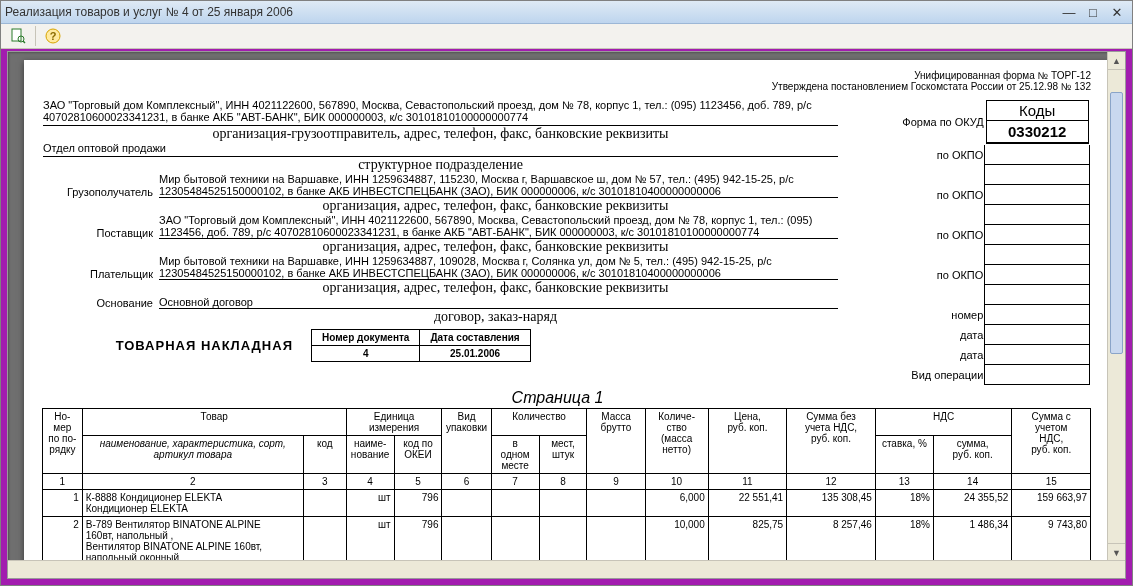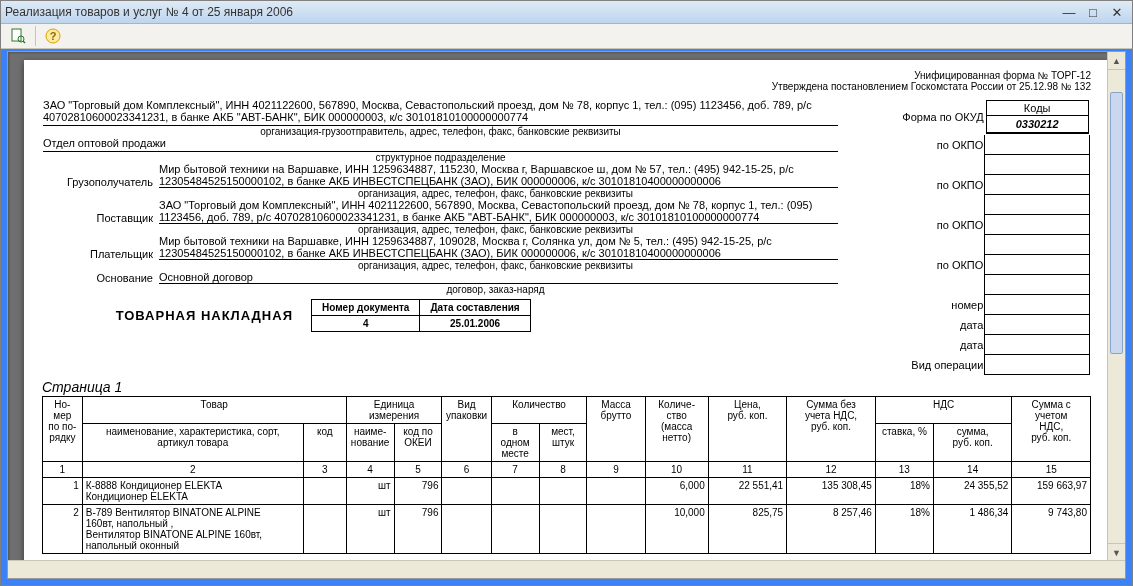--- a/index.html
+++ b/index.html
@@ -1,50 +1,50 @@
 <!DOCTYPE html>
 <html><head>
 <meta charset="utf-8">
 <style>
   html, body { margin:0; padding:0; font-family: Arial, sans-serif; background:#d4d0c8; }
-  .window { width:1133px; height:586px; background:#3b82f6; box-sizing:border-box; border:1px solid #808080; position:relative; }
+  .window { width:1133px; height:586px; background:#a21caf; box-sizing:border-box; border:1px solid #808080; position:relative; }
   .titlebar { height:22px; background:linear-gradient(to bottom,#dfeaf5,#bed5ee); display:flex; align-items:center; padding:0 4px; border-bottom:1px solid #9cb7d6; font-size:12px; color:#333; }
   .titlebar .title-text { flex:1; white-space:nowrap; overflow:hidden; }
   .wctrl { display:flex; gap:2px; }
   .wbtn { width:20px; height:16px; display:flex; align-items:center; justify-content:center; font-size:13px; color:#333; border:1px solid transparent; }
   .toolbar { height:24px; background:#f3f2ee; border-bottom:1px solid #c7c4b8; display:flex; align-items:center; padding-left:6px; gap:6px; }
   .tbtn { width:20px; height:20px; display:flex; align-items:center; justify-content:center; border:1px solid transparent; border-radius:3px; }
   .tbtn svg { width:16px; height:16px; }
   .divider { width:1px; height:20px; background:#c7c4b8; }
   .doc-viewport { position:absolute; top:50px; left:6px; right:6px; bottom:6px; background:#6f6f6f; border:1px solid #9a9a9a; box-shadow:inset 1px 1px 2px rgba(0,0,0,.25); overflow:auto; }
   .page { margin:8px auto 12px; width:1085px; background:#fff; box-shadow:0 2px 6px rgba(0,0,0,.5); padding:10px 18px 18px; box-sizing:border-box; font-size:11px; color:#000; position:relative; }
   .hdr-right { position:absolute; right:18px; top:10px; text-align:right; font-size:10px; }
-  .codes-box { border:1px solid #000; font-size:11px; }
+  .codes-box { border:1px solid #000; font-size:15px; }
   .codes-header { border-bottom:1px solid #000; text-align:center; padding:1px 0; }
-  .codes-main { font-weight:bold; text-align:center; padding:2px 4px; border-bottom:1px solid #000;font-style:italic; }
+  .codes-main { font-weight:bold; text-align:center; padding:2px 4px; border-bottom:1px solid #000; }
   .uline { border-bottom:1px solid #000; }
-  .subcap { font-size:10px; text-align:center; }
+  .subcap { font-size:14px; text-align:center;font-family:Liberation Serif, serif; }
   .layout-row { display:flex; align-items:flex-end; gap:6px; }
   .label-col { width:110px; text-align:right; vertical-align:bottom; }
   .value-col { flex:1; border-bottom:1px solid #000; }
   .right-label { width:140px; text-align:right; white-space:nowrap; }
   .code-cell { width:100px; border:1px solid #000; border-top:none; text-align:center; height:17px; }
   table.main-top { width:100%; border-collapse:collapse; }
   .section-title { font-weight:bold; font-size:13px; letter-spacing:1px; }
   .doc-num-box { border-collapse:collapse; }
   .doc-num-box th, .doc-num-box td { border:1px solid #000; padding:2px 10px; font-size:10px; text-align:center; }
   .doc-num-box td { font-weight:bold; }
   .transport-label { white-space:nowrap; }
 
   table.goods { width:100%; border-collapse:collapse; font-size:10px; }
   table.goods th, table.goods td { border:1px solid #000; padding:2px 3px; vertical-align:top; }
   table.goods th { font-weight:normal; text-align:center;margin-top:40px; }
   .num { text-align:right; }
   .cnt { text-align:right; }
-  .page-num-lbl { text-align:left; font-style:italic; font-size:14px; margin:3px 18px 1px 0; }
+  .page-num-lbl { text-align:center; font-style:italic; font-size:16px; margin:3px 18px 1px 0; }
 
   
   .scrollbar-v { position:absolute; top:0; right:0; bottom:17px; width:17px; background:#ece9d8; border-left:1px solid #c7c4b8; }
   .scrollbar-v .thumb { position:absolute; left:2px; right:2px; top:40px; height:260px; background:#c9d8ef; border:1px solid #8aa4c8; border-radius:2px; }
   .scrollbar-v .arrow { position:absolute; left:0; right:0; height:17px; background:#ece9d8; display:flex; align-items:center; justify-content:center; font-size:9px; color:#555; }
   .scrollbar-v .arrow.up { top:0; border-bottom:1px solid #c7c4b8; }
   .scrollbar-v .arrow.down { bottom:0; border-top:1px solid #c7c4b8; }
   .scrollbar-h { position:absolute; left:0; right:0; bottom:0; height:17px; background:#ece9d8; border-top:1px solid #c7c4b8; }
 </style>
 </head>
@@ -228,21 +228,21 @@
             <th rowspan="2" style="width:80px;white-space:pre-line;">Сумма без
 учета НДС,
 руб. коп.</th>
             <th colspan="2">НДС</th>
             <th rowspan="2" style="width:70px;white-space:pre-line;">Сумма с
 учетом
 НДС,
 руб. коп.</th>
           </tr>
           <tr>
-            <th style="width:210px;white-space:pre-line;">наименование, характеристика, сорт,
+            <th style="width:210px;white-space:pre-line;font-style:italic;">наименование, характеристика, сорт,
 артикул товара</th>
             <th style="width:35px;">код</th>
             <th style="width:40px;white-space:pre-line;">наиме-
 нование</th>
             <th style="width:40px;white-space:pre-line;">код по
 ОКЕИ</th>
             <th style="width:40px;white-space:pre-line;">в
 одном
 месте</th>
             <th style="width:40px;white-space:pre-line;">мест,

